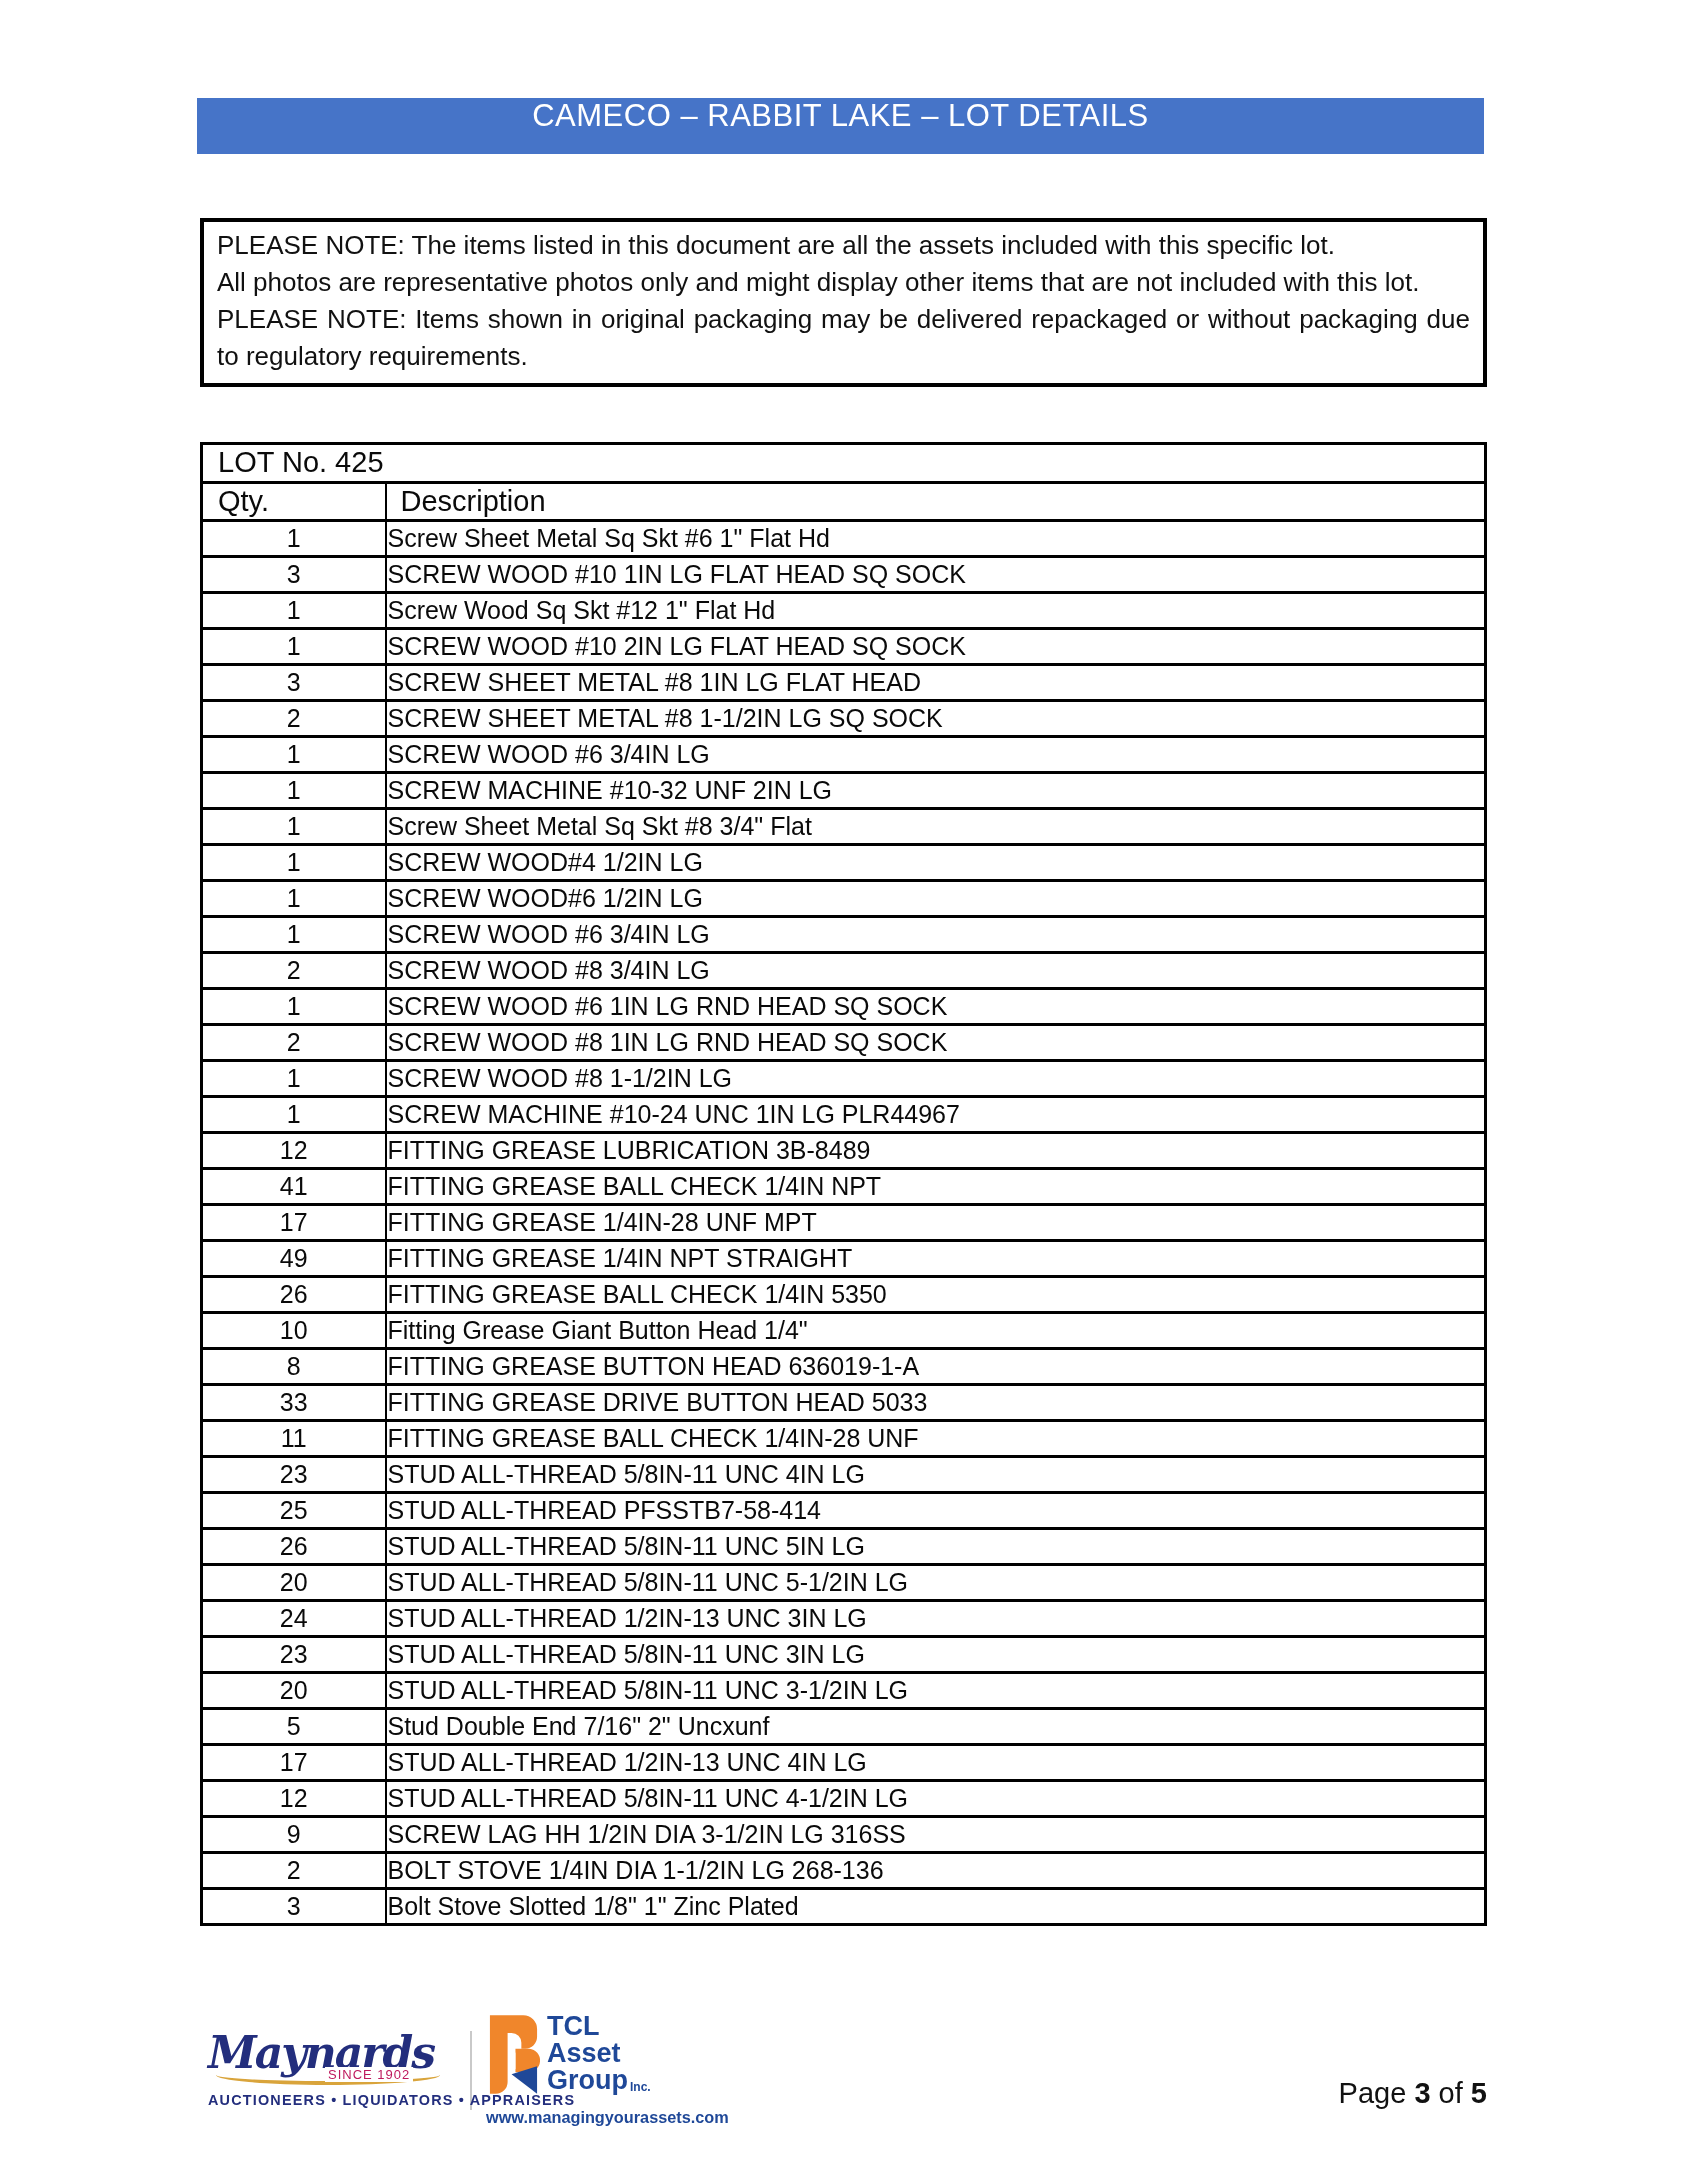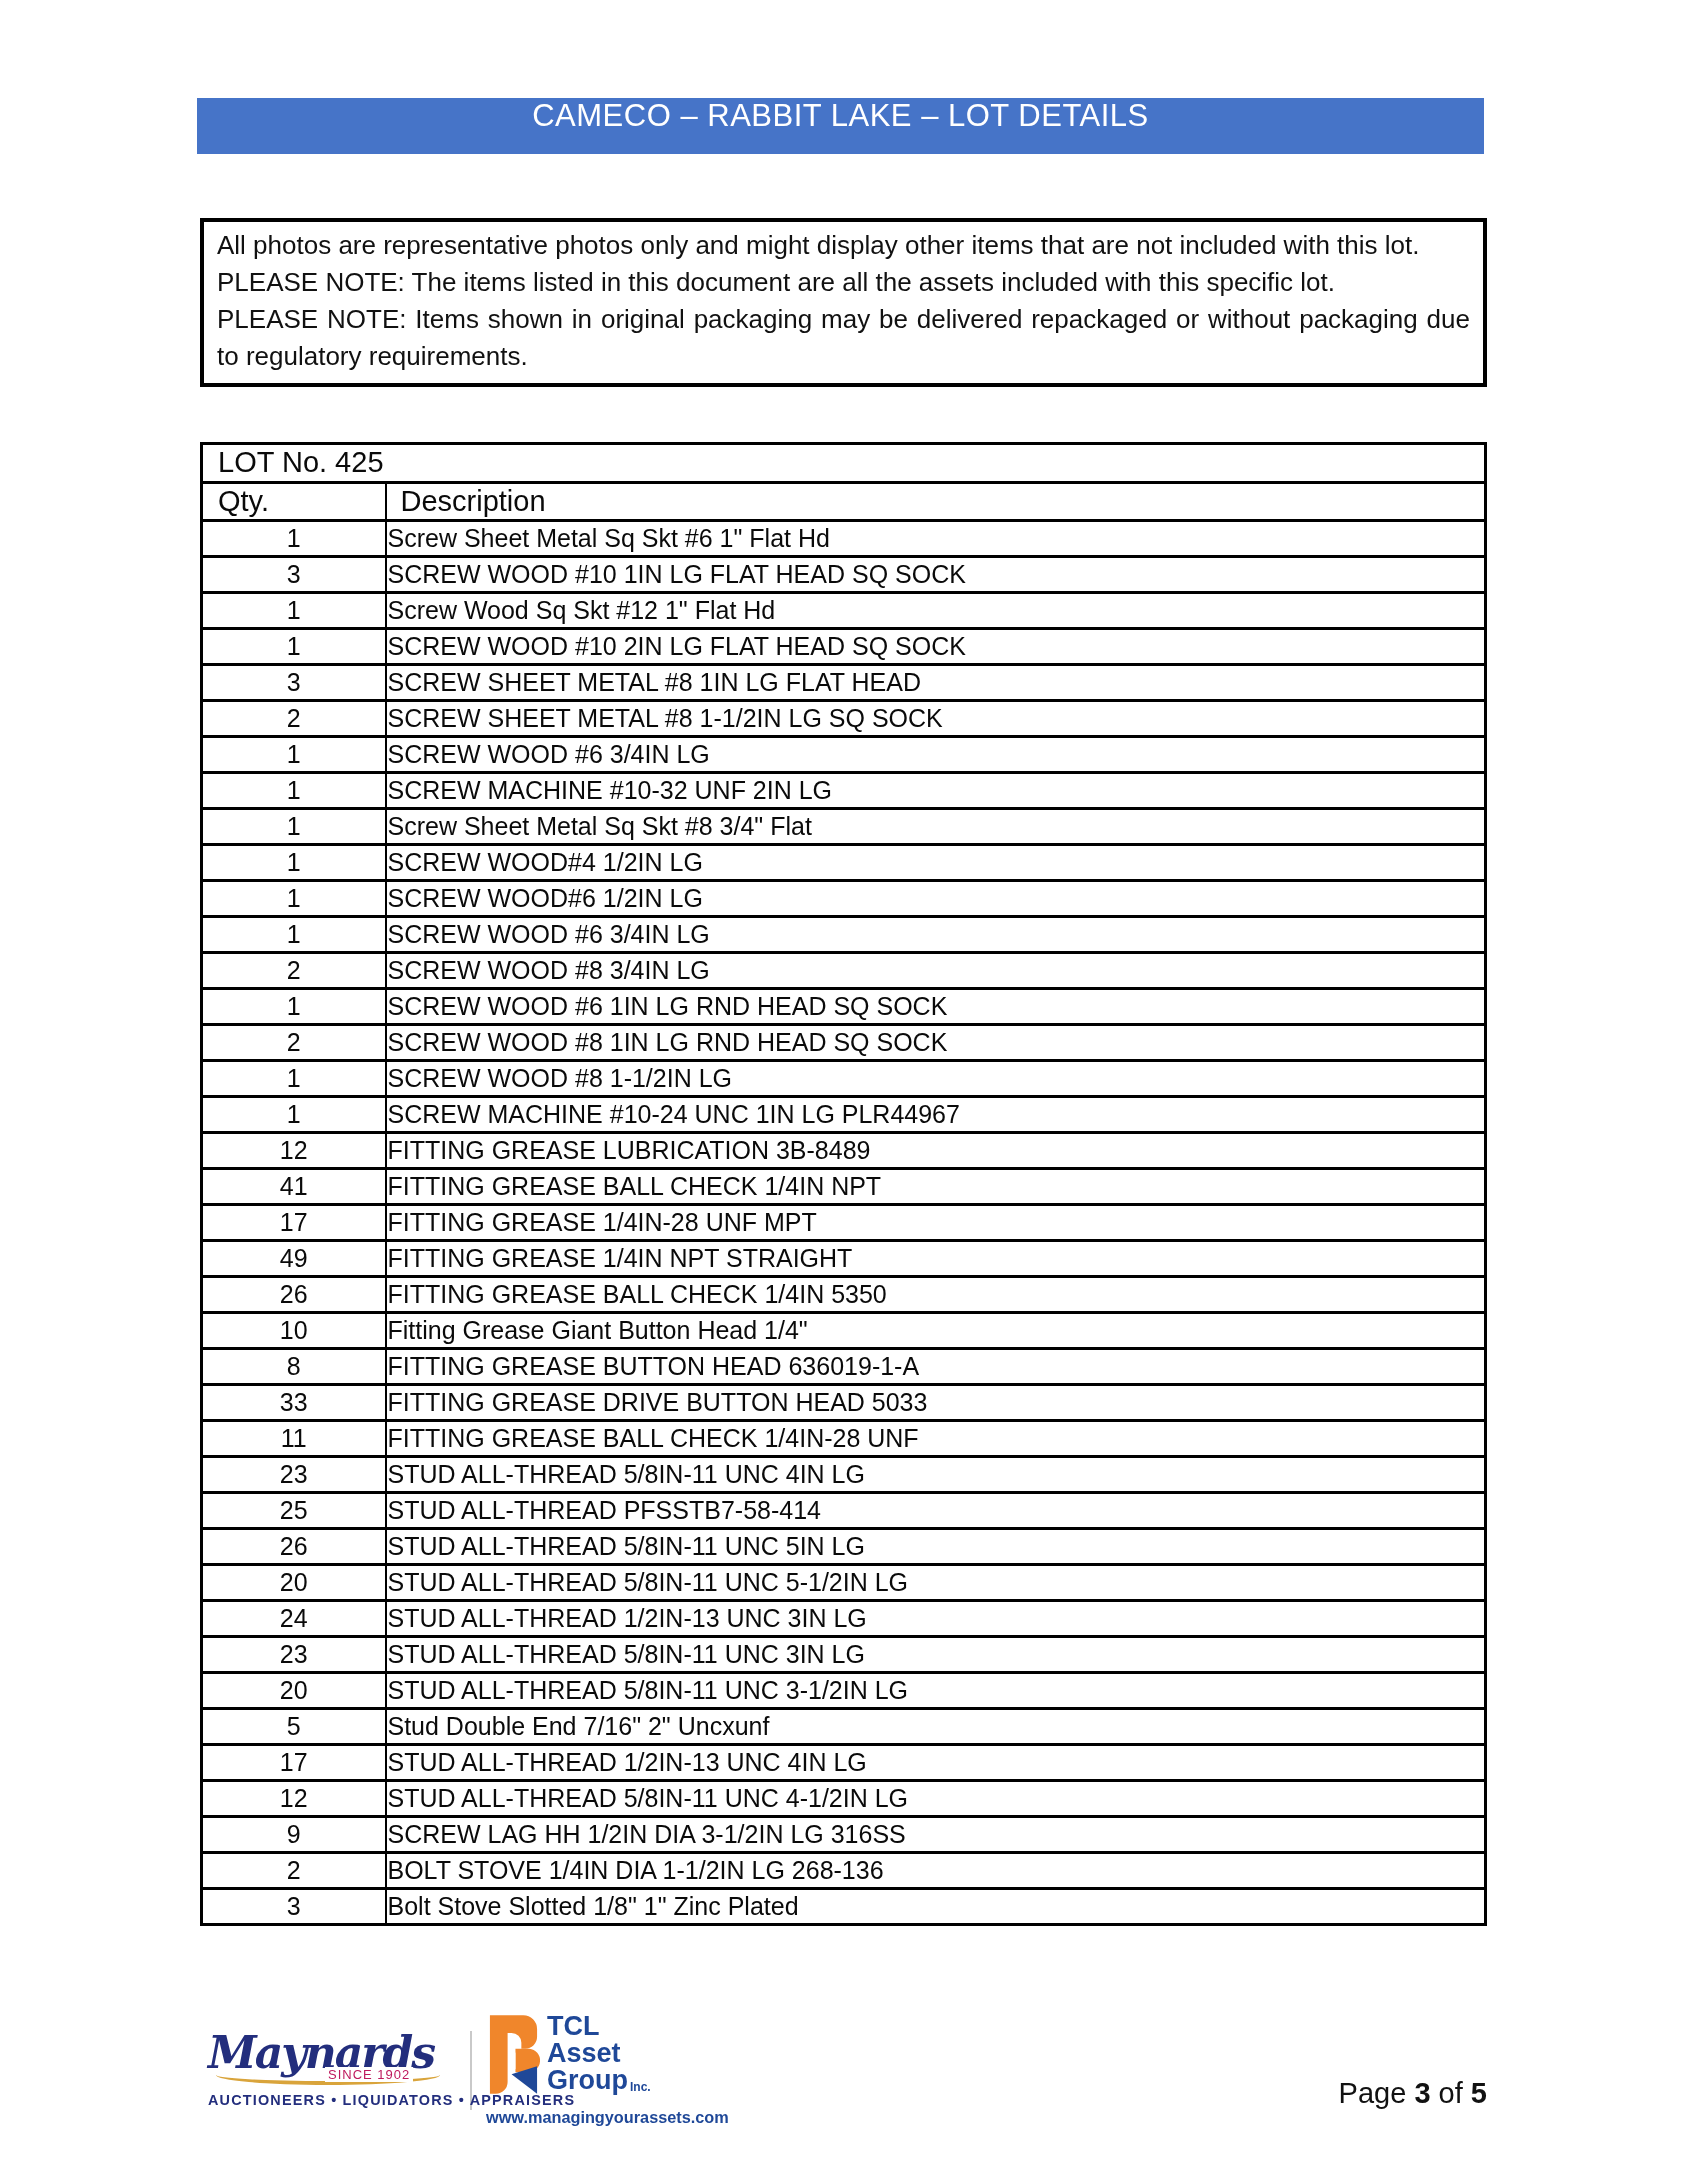--- a/index.html
+++ b/index.html
@@ -102,22 +102,22 @@
 </head>
 <body>
 
 <div class="page">
 
   <div class="banner" style="background:#4674C8;">
     <span class="banner-title">CAMECO – RABBIT LAKE – LOT DETAILS</span>
   </div>
 
   <div class="notebox">
+    <p>PLEASE NOTE: The items listed in this document are all the assets included with this specific lot.</p>
     <p>All photos are representative photos only and might display other items that are not included with this lot.</p>
-    <p>PLEASE NOTE: The items listed in this document are all the assets included with this specific lot.</p>
     <p class="justified">PLEASE NOTE: Items shown in original packaging may be delivered repackaged or without packaging due to regulatory requirements.</p>
   </div>
 
   <table class="lot-table">
     <colgroup>
         <col class="c-qty">
         <col class="c-desc">
       </colgroup>
     <tbody>
         <tr class="lot-row">

